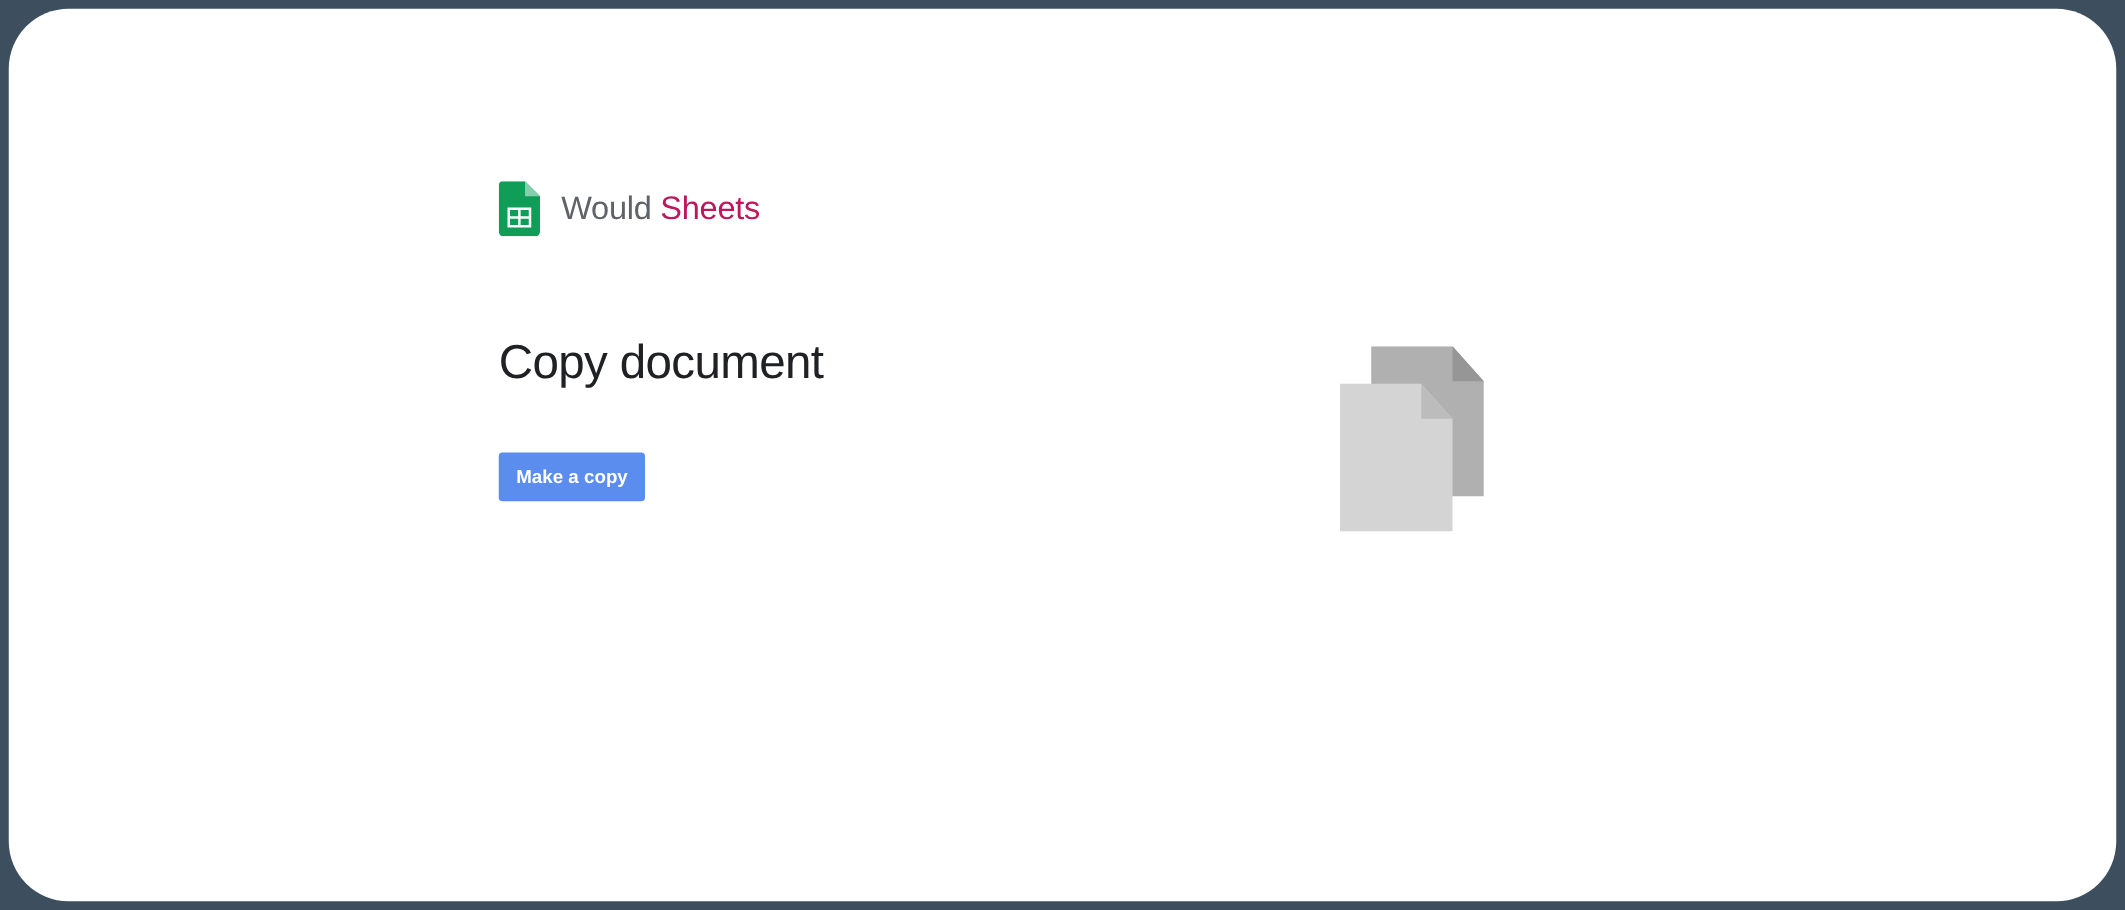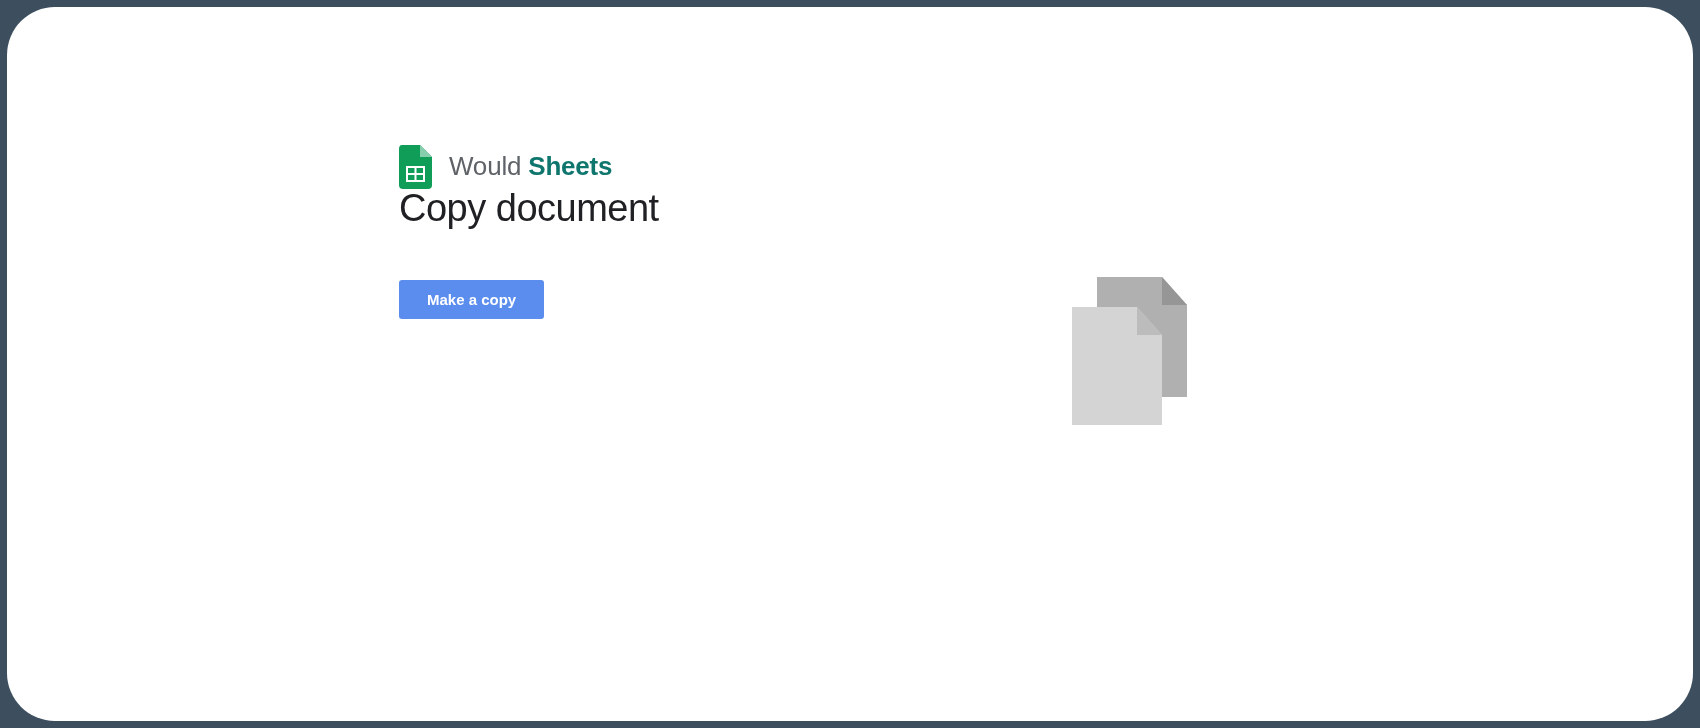--- a/index.html
+++ b/index.html
@@ -43,45 +43,46 @@
       font-size: 26px;
       color: #5f6368;
       letter-spacing: -0.2px;
       font-family: Arial, sans-serif;
     }
     .product-name .g {
       color: #5f6368;
       font-weight: 500;
     }
     .product-name .s {
-      color: #0f766e;
-      font-weight: 700;
+      color: #be185d;
+      font-weight: 400;
     }
     .page-title {
       font-size: 38px;
       font-weight: 400;
       color: #202124;
+      margin-top: 82px;
       letter-spacing: -0.5px;
     }
     .prompt-line {
       font-size: 17px;
       color: #202124;
       margin-top: 52px;
     }
     .prompt-line .docname {
       font-weight: 700;
     }
     .copy-btn {
       display: inline-block;
       margin-top: 50px;
       background: #5a8dee;
       color: #ffffff;
       font-size: 15px;
       font-weight: 700;
-      padding: 11px 28px;
+      padding: 11px 14px;
       border: none;
       border-radius: 3px;
       cursor: pointer;
       font-family: inherit;
     }
     .docs-illustration {
       position: absolute;
       left: 1060px;
       top: 270px;
       width: 130px;

